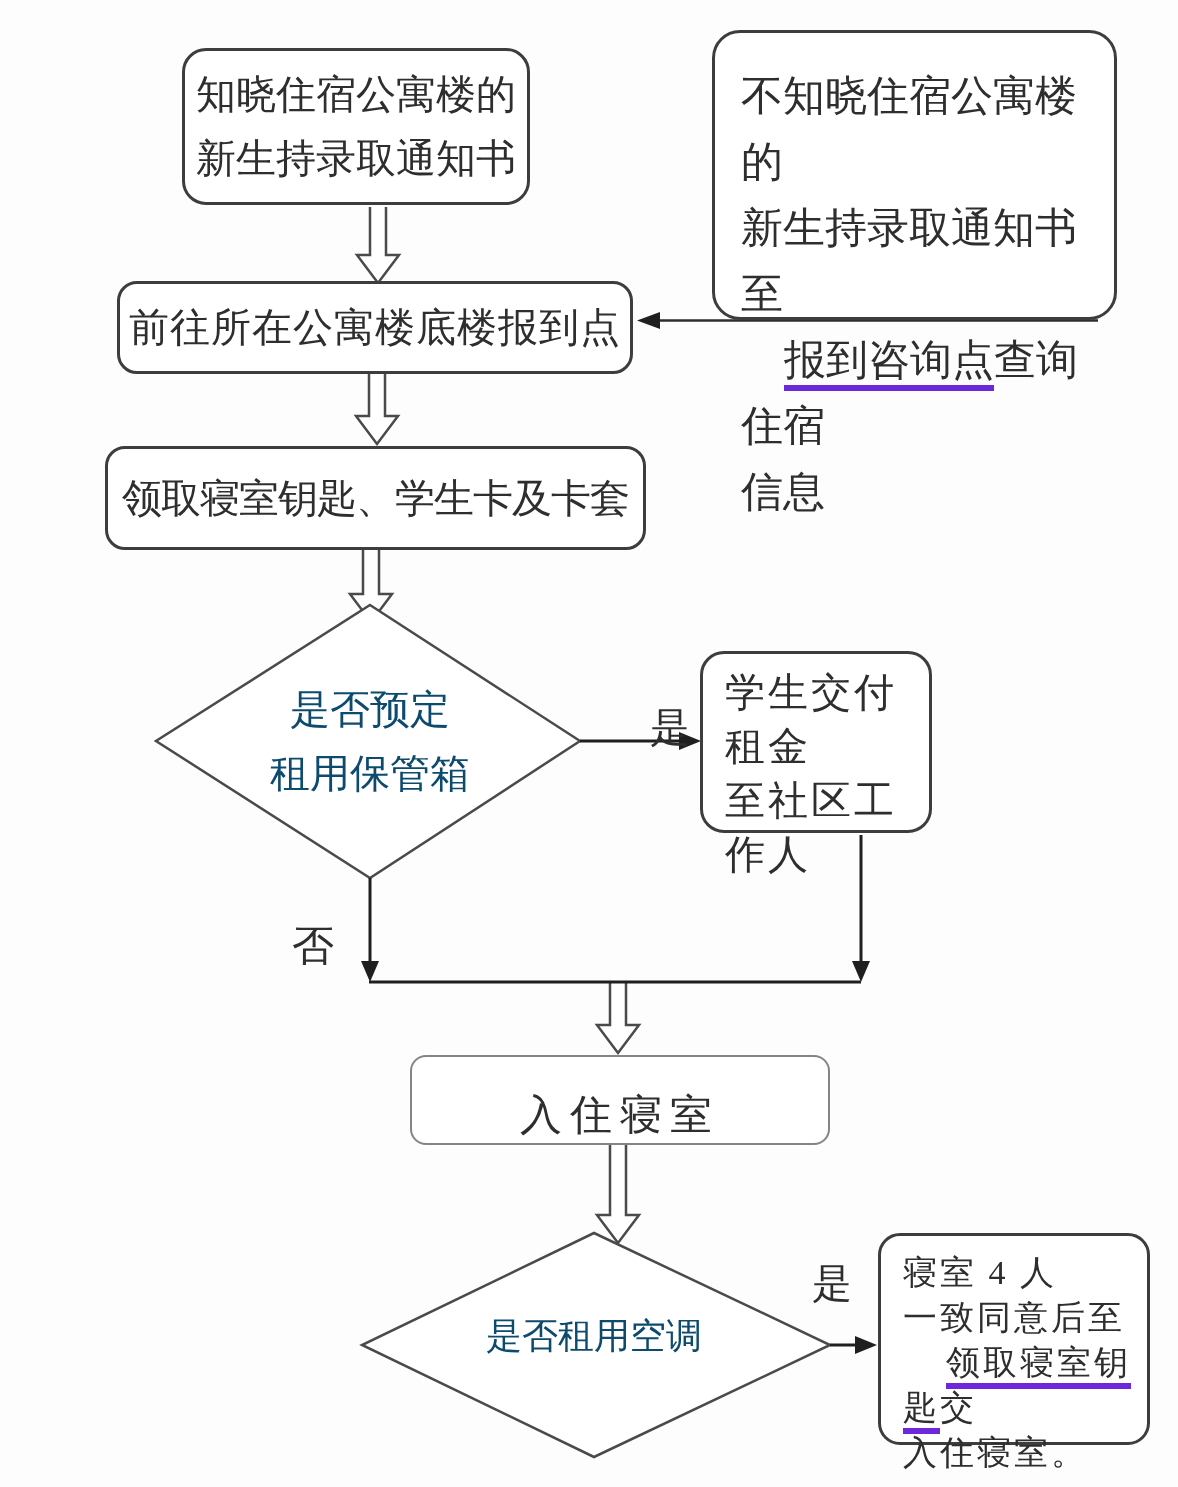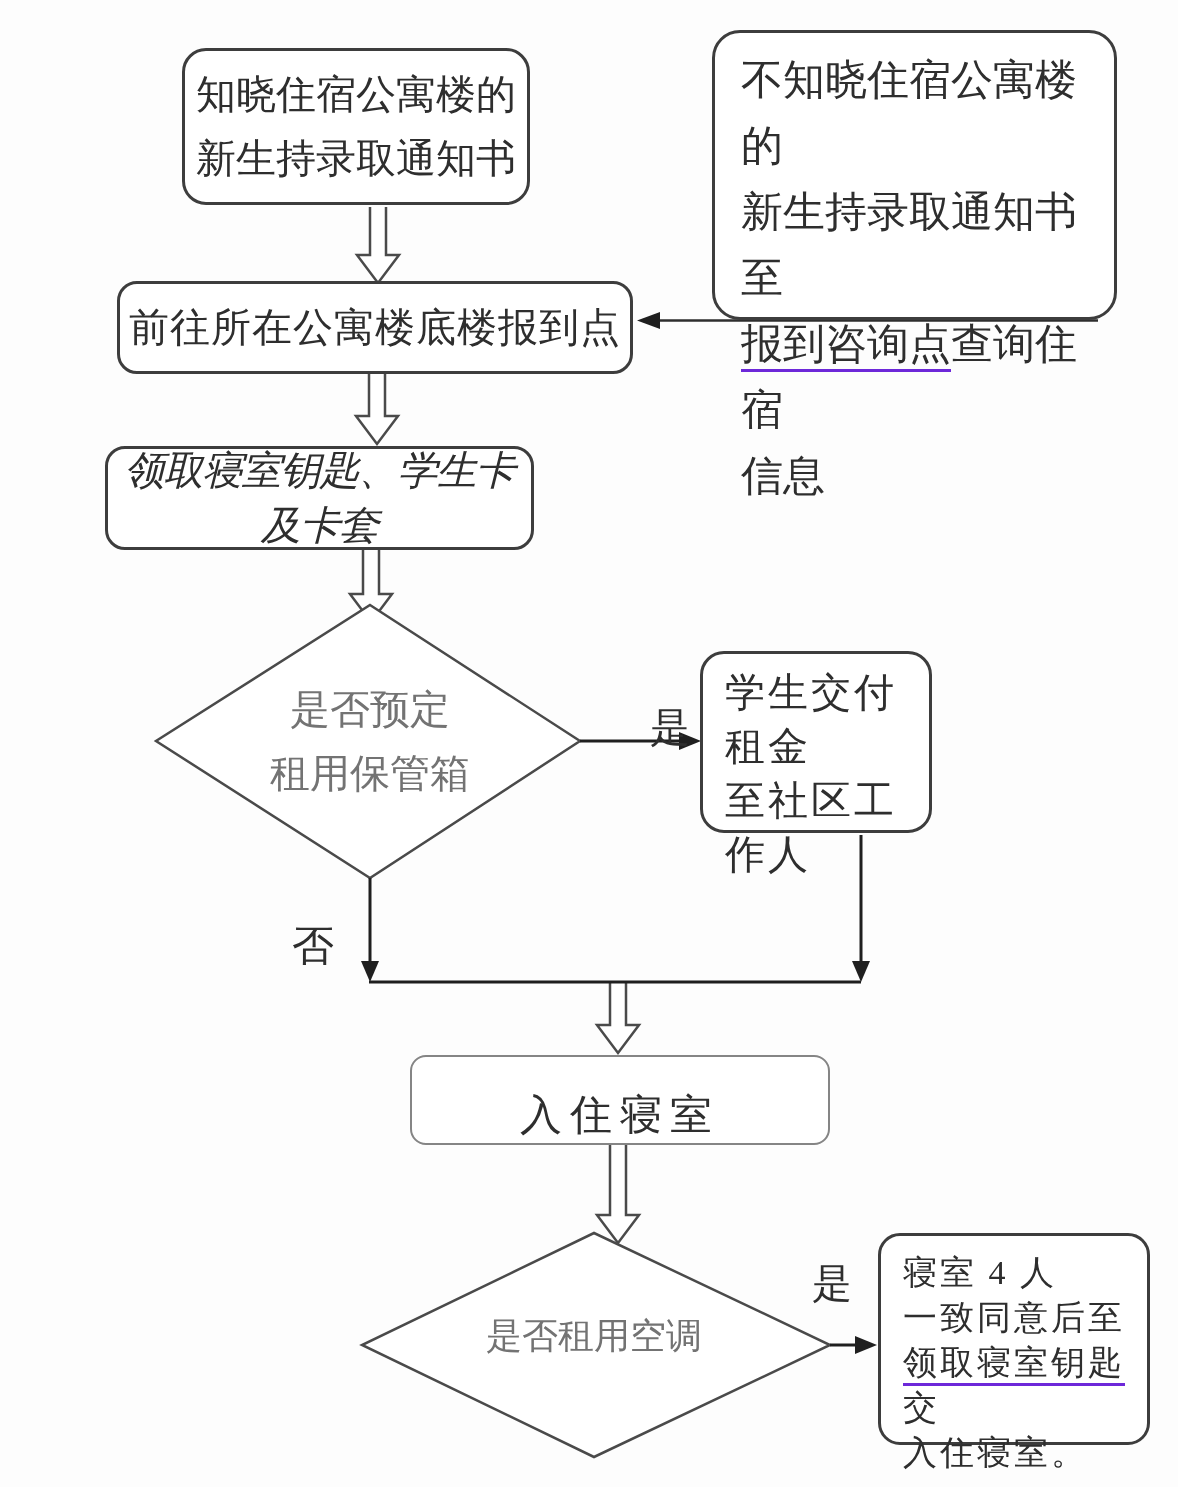--- a/index.html
+++ b/index.html
@@ -8,28 +8,28 @@
     background:#fdfdfd;overflow:hidden;
     font-family:"Liberation Serif","DejaVu Serif",serif;
     color:#2e2e2e;
   }
   svg.wires{position:absolute;left:0;top:0;width:1178px;height:1487px;}
   .node{
     position:absolute;box-sizing:border-box;background:#fff;
     border:3px solid #3d3d3d;color:#2e2e2e;
   }
   .node.center{display:flex;flex-direction:column;align-items:center;justify-content:center;text-align:center;}
-  .dtext{position:absolute;text-align:center;color:#737373;}
+  .dtext{position:absolute;text-align:center;color:#0c4a6e;}
   .lbl{position:absolute;color:#2e2e2e;}
-  .u{border-bottom:3px solid #6d28d9;padding-bottom:2px;}
+  .u{border-bottom:6px solid #6d28d9;padding-bottom:2px;margin-left:43px;}
 
   #known-start{left:182px;top:48px;width:348px;height:157px;border-radius:24px;font-size:40px;line-height:64px;}
-  #unknown-start{left:712px;top:30px;width:405px;height:290px;border-radius:28px;font-size:42px;line-height:66px;padding:14px 0 0 26px;}
+  #unknown-start{left:712px;top:30px;width:405px;height:290px;border-radius:28px;font-size:42px;line-height:66px;padding:30px 0 0 26px;}
   #report-point{left:117px;top:281px;width:516px;height:93px;border-radius:20px;font-size:40px;letter-spacing:1px;}
-  #collect-items{left:105px;top:446px;width:429px;height:104px;border-radius:20px;font-size:40px;letter-spacing:-1px;font-style:italic;}
+  #collect-items{left:105px;top:446px;width:541px;height:104px;border-radius:20px;font-size:40px;letter-spacing:-1px;}
   #locker-decision-text{left:218px;top:678px;width:304px;font-size:40px;line-height:64px;}
   #pay-rent{left:700px;top:651px;width:232px;height:182px;border-radius:24px;font-size:40px;line-height:54px;padding:12px 0 0 22px;letter-spacing:3px;}
   #check-in{left:410px;top:1055px;width:420px;height:90px;border-radius:16px;font-size:42px;letter-spacing:8px;border:2.5px solid #858585;justify-content:flex-end;}
   #aircon-decision-text{left:442px;top:1312px;width:304px;font-size:36px;}
   #aircon-rent{left:878px;top:1233px;width:272px;height:212px;border-radius:22px;font-size:34px;line-height:45px;padding:14px 0 16px 22px;letter-spacing:3px;}
 
   #label-yes1{left:650px;top:700px;font-size:40px;}
   #label-no1{left:292px;top:918px;font-size:42px;}
   #label-yes2{left:812px;top:1256px;font-size:40px;}
 </style>

